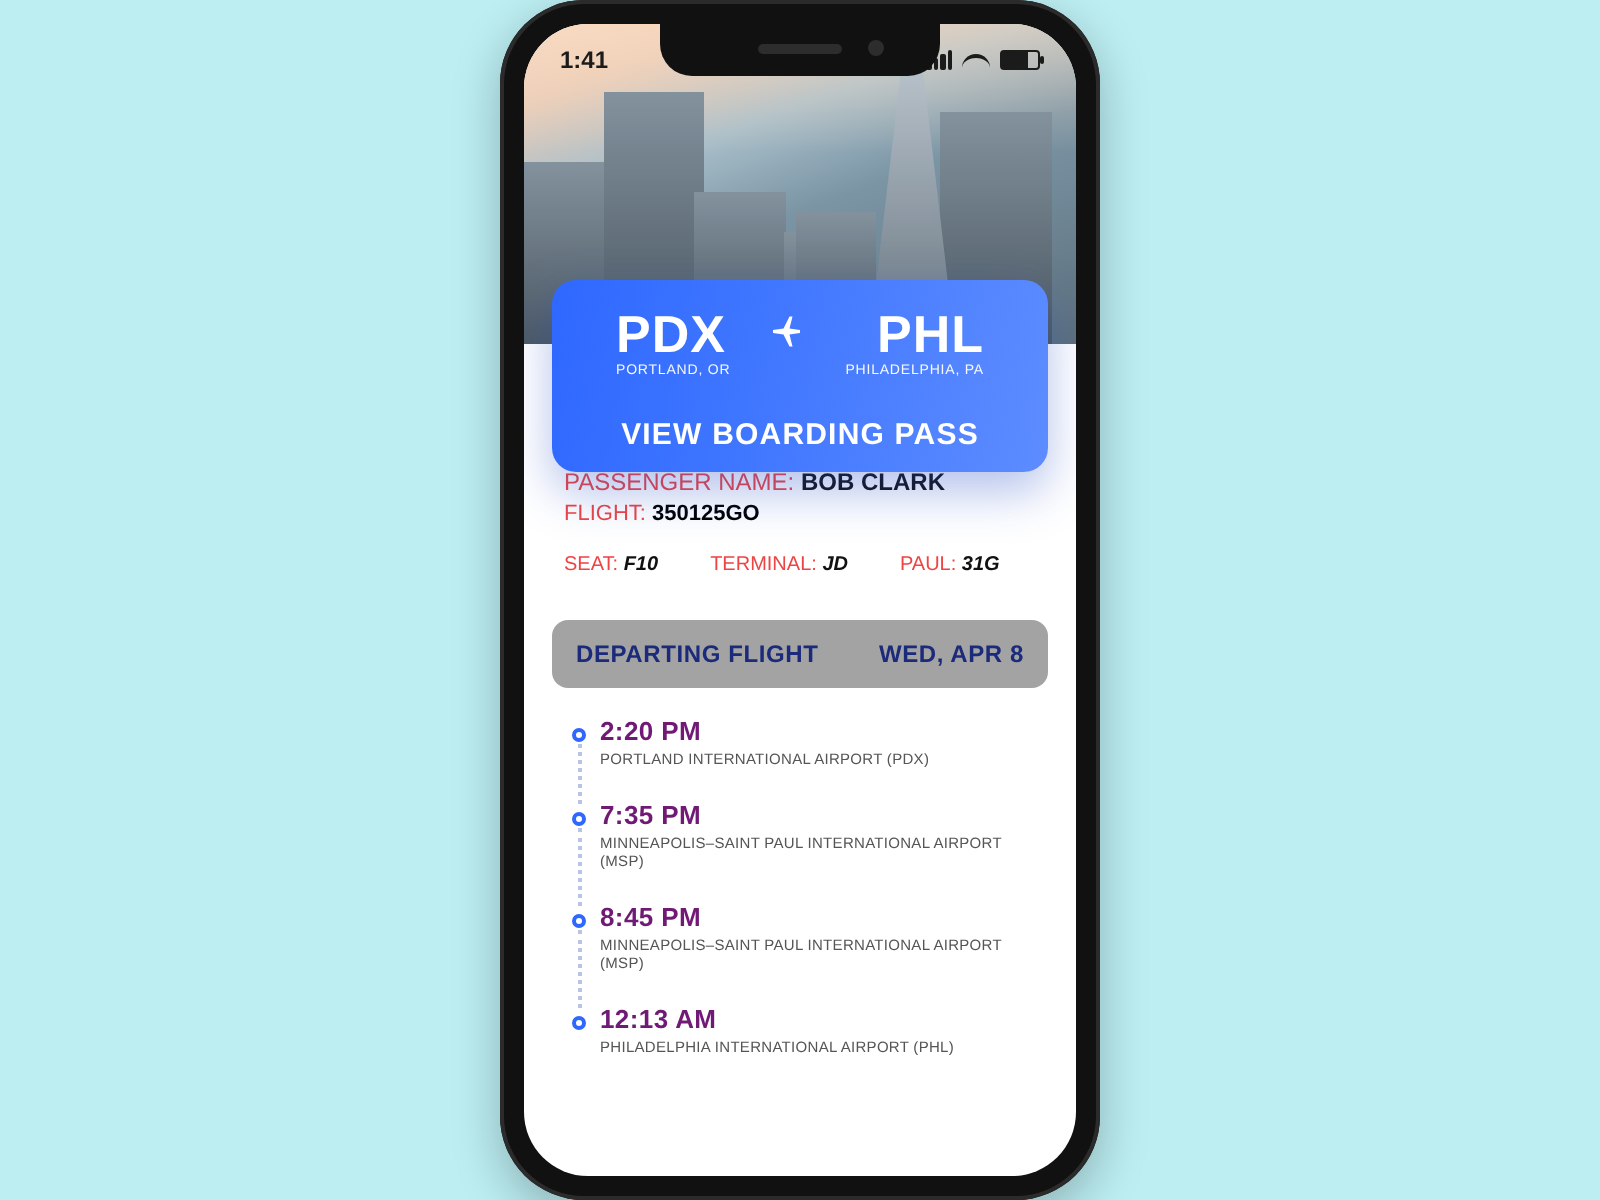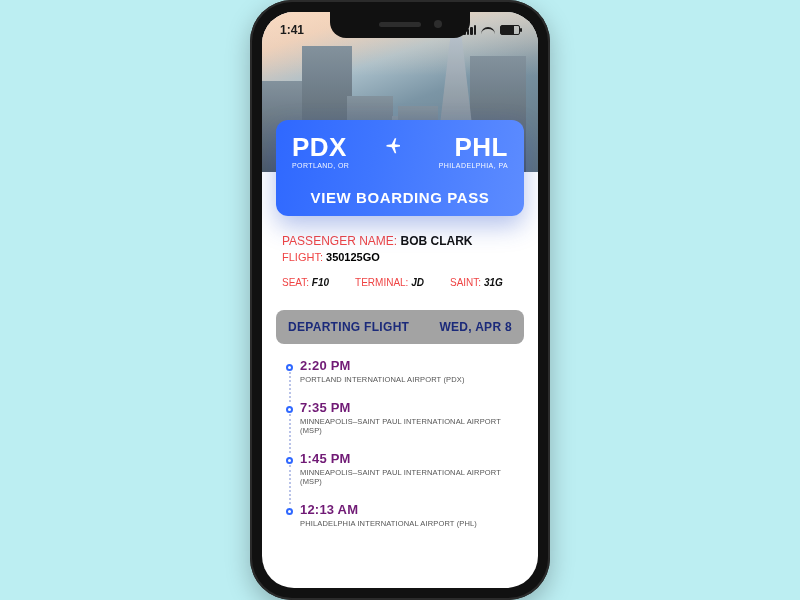--- a/index.html
+++ b/index.html
@@ -102,26 +102,26 @@
   .hero .b2{left:40px;width:50px;height:130px;}
   .hero .b3{left:85px;width:46px;height:80px;}
   .hero .b4{right:60px;width:44px;height:150px;clip-path:polygon(40% 0,60% 0,100% 100%,0 100%);background:linear-gradient(180deg,#c6d1da,#6c7a86);}
   .hero .b5{right:12px;width:56px;height:120px;}
   .hero .b6{right:100px;width:40px;height:70px;}
   .hero .b7{left:130px;width:44px;height:60px;}
 
   
   .card {
     position: absolute;
-    left: 14px; right: 14px; top: 108px;
+    left: 14px; right: 14px; top: 128px;
     border-radius: 12px;
     background: linear-gradient(100deg,#2f68ff 0%, #3f76ff 40%, #5d8cff 100%);
     color: #fff;
     box-shadow: 0 10px 24px rgba(40,80,200,.35);
-    padding: 14px 16px 10px;
+    padding: 14px 32px 10px;
     z-index: 30;
   }
   .route {
     display:flex; align-items:flex-start; justify-content:space-between;
   }
   .ap .code { font-size: 26px; font-weight: 800; letter-spacing: .5px; line-height:1; }
   .ap .city { font-size: 7px; letter-spacing: .4px; opacity:.95; margin-top:2px; }
   .ap.dest { text-align:right; }
   .planewrap { flex:1; display:flex; align-items:center; justify-content:center; padding-top:2px;}
   .plane { width:18px; height:18px; fill:#fff; }
@@ -241,40 +241,40 @@
       <div class="pax">
         <div class="row1">
           <span class="label">PASSENGER NAME: </span><b>BOB CLARK</b>
         </div>
         <div class="row2">
           <span class="label">FLIGHT: </span><b>350125GO</b>
         </div>
         <div class="row3">
           <span><span class="label">SEAT: </span><b>F10</b></span>
           <span><span class="label">TERMINAL: </span><b>JD</b></span>
-          <span><span class="label">SAINT: </span><b>31G</b></span>
+          <span><span class="label">PAUL: </span><b>31G</b></span>
         </div>
       </div>
 
       <div class="depbar">
         <span>DEPARTING FLIGHT</span>
         <span>WED, APR 8</span>
       </div>
 
       <div class="timeline" id="timeline">
           <div class="stop">
             <div class="time">2:20 PM</div>
             <div class="place">PORTLAND INTERNATIONAL AIRPORT (PDX)</div>
           </div>
           <div class="stop">
             <div class="time">7:35 PM</div>
             <div class="place">MINNEAPOLIS–SAINT PAUL INTERNATIONAL AIRPORT (MSP)</div>
           </div>
           <div class="stop">
-            <div class="time">1:45 PM</div>
+            <div class="time">8:45 PM</div>
             <div class="place">MINNEAPOLIS–SAINT PAUL INTERNATIONAL AIRPORT (MSP)</div>
           </div>
           <div class="stop">
             <div class="time">12:13 AM</div>
             <div class="place">PHILADELPHIA INTERNATIONAL AIRPORT (PHL)</div>
           </div>
         </div>
     </div>
 
   </div>

